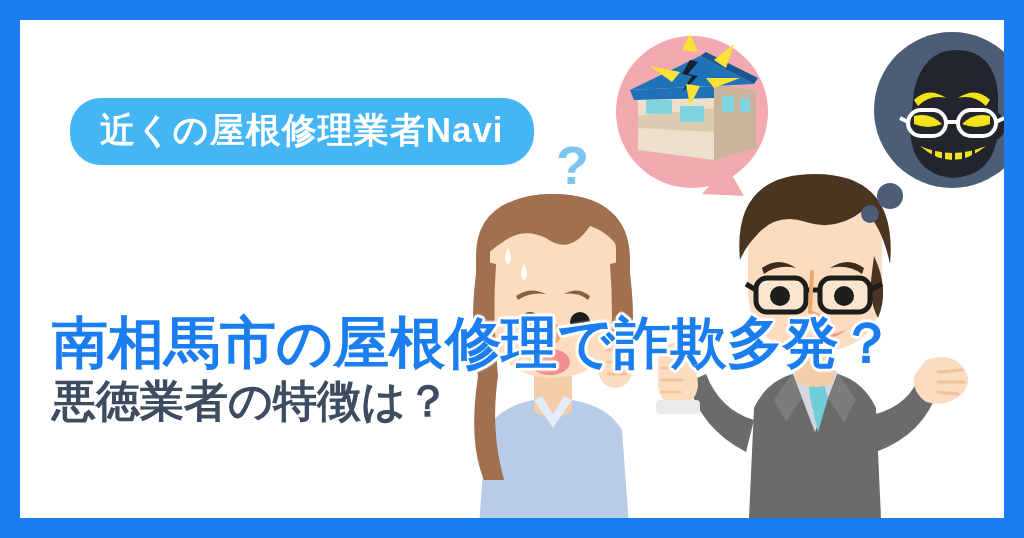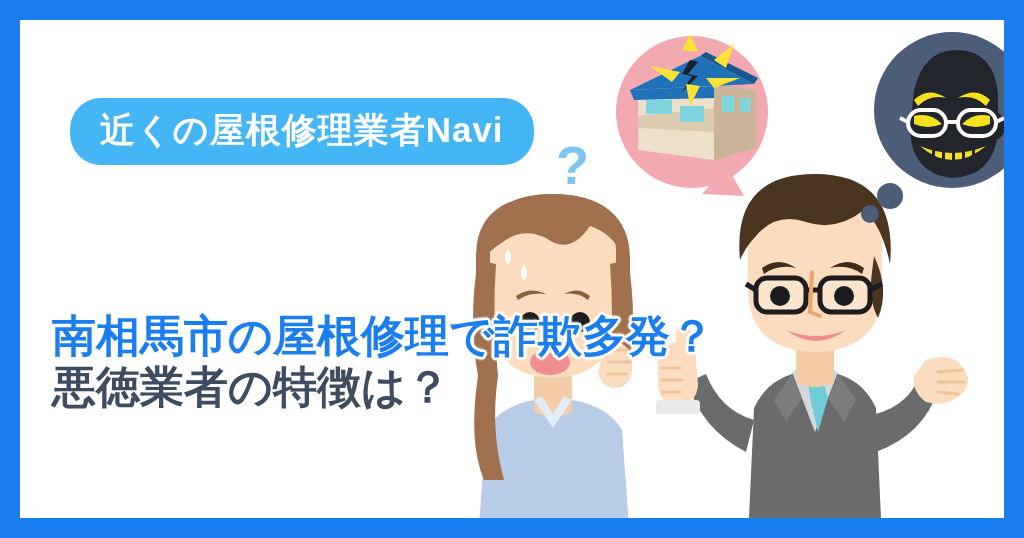--- a/index.html
+++ b/index.html
@@ -40,21 +40,21 @@
     z-index:40;
   }
 
   
   .headline{
     position:absolute;left:32px;top:290px;
     z-index:45;
     white-space:nowrap;
   }
   .hl1{
-    font-size:44px;font-weight:bold;color:#1a7ef0;
+    font-size:56px;font-weight:bold;color:#1a7ef0;
     line-height:1.18;letter-spacing:0px;
     text-shadow:
       2px 0 0 #fff,-2px 0 0 #fff,0 2px 0 #fff,0 -2px 0 #fff,
       2px 2px 0 #fff,-2px 2px 0 #fff,2px -2px 0 #fff,-2px -2px 0 #fff,
       3px 0 2px #fff,-3px 0 2px #fff,0 3px 2px #fff,0 -3px 2px #fff;
   }
   .hl2{
     font-size:44px;font-weight:bold;color:#3d4c60;
     line-height:1.12;letter-spacing:0px;
     text-shadow:

